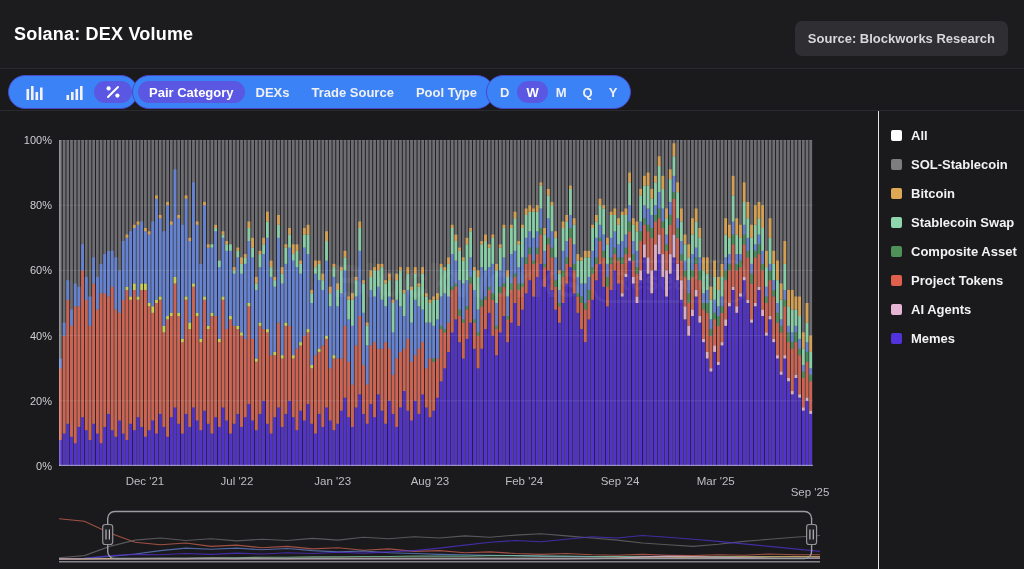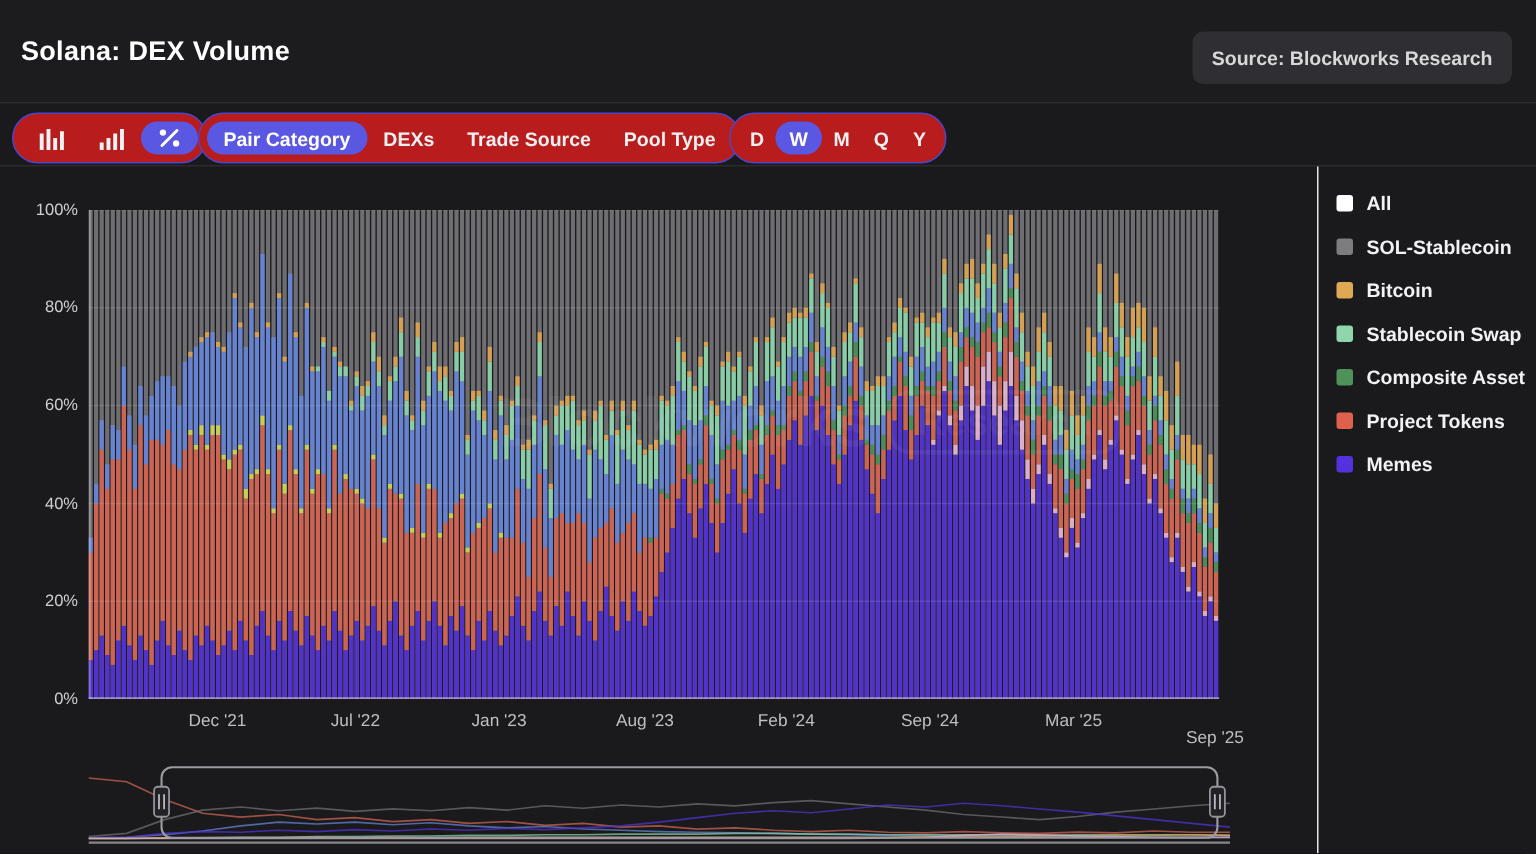--- a/index.html
+++ b/index.html
@@ -6,21 +6,21 @@
   #app{position:relative;width:1024px;height:569px;background:#1a1a1d;overflow:hidden;
        font-family:"Liberation Sans",sans-serif;color:#fff;}
   
   .header{position:absolute;left:0;top:0;width:100%;height:68px;background:#1c1c1f;}
   .title{position:absolute;left:14px;top:24px;font-size:18px;font-weight:700;color:#ffffff;letter-spacing:.2px;}
   .source-badge{position:absolute;right:16px;top:21px;background:#2e2e33;border-radius:7px;
        padding:10px 13px;font-size:13px;font-weight:700;color:#d8d8db;}
   .hline{position:absolute;left:0;width:100%;height:1px;background:#2b2b2f;}
   
   .pill-group{position:absolute;top:75px;height:30px;border:1.5px solid #4a47c9;border-radius:17px;
-       display:flex;align-items:center;padding:16px 5px;box-sizing:border-box;background:#b91c1c;}
+       display:flex;align-items:center;padding:16px 5px;box-sizing:border-box;background:#3b82f6;}
   .pg-item{display:flex;align-items:center;justify-content:center;height:22px;padding:0 11px;
        font-size:13px;font-weight:700;color:#f0f0f2;border-radius:12px;cursor:pointer;white-space:nowrap;}
   .pg-item.sel{background:#5a57e2;color:#ffffff;}
   .icon-btn{width:32px;padding:0 4px;}
   
   .legend{position:absolute;left:878px;top:111px;width:146px;height:458px;border-left:1px solid #e5e5e5;
        padding:10px 0 0 12px;box-sizing:border-box;}
   .legend-item{display:flex;align-items:center;gap:9px;height:29px;cursor:pointer;}
   .legend-swatch{width:11px;height:11px;border-radius:2px;flex:0 0 auto;}
   .legend-label{font-size:13px;font-weight:700;color:#f2f2f3;}
@@ -1509,17 +1509,21 @@
       </div>
       <div class="legend-item">
         <span class="legend-swatch" style="background: rgb(78, 145, 89);"></span>
         <span class="legend-label">Composite Asset</span>
       </div>
       <div class="legend-item">
         <span class="legend-swatch" style="background: rgb(223, 97, 77);"></span>
         <span class="legend-label">Project Tokens</span>
       </div>
       <div class="legend-item">
+        <span class="legend-swatch" style="background: rgb(230, 180, 213);"></span>
+        <span class="legend-label">AI Agents</span>
+      </div>
+      <div class="legend-item">
         <span class="legend-swatch" style="background: rgb(82, 50, 221);"></span>
         <span class="legend-label">Memes</span>
       </div>
     </div>
 </div>
 
 </body></html>

